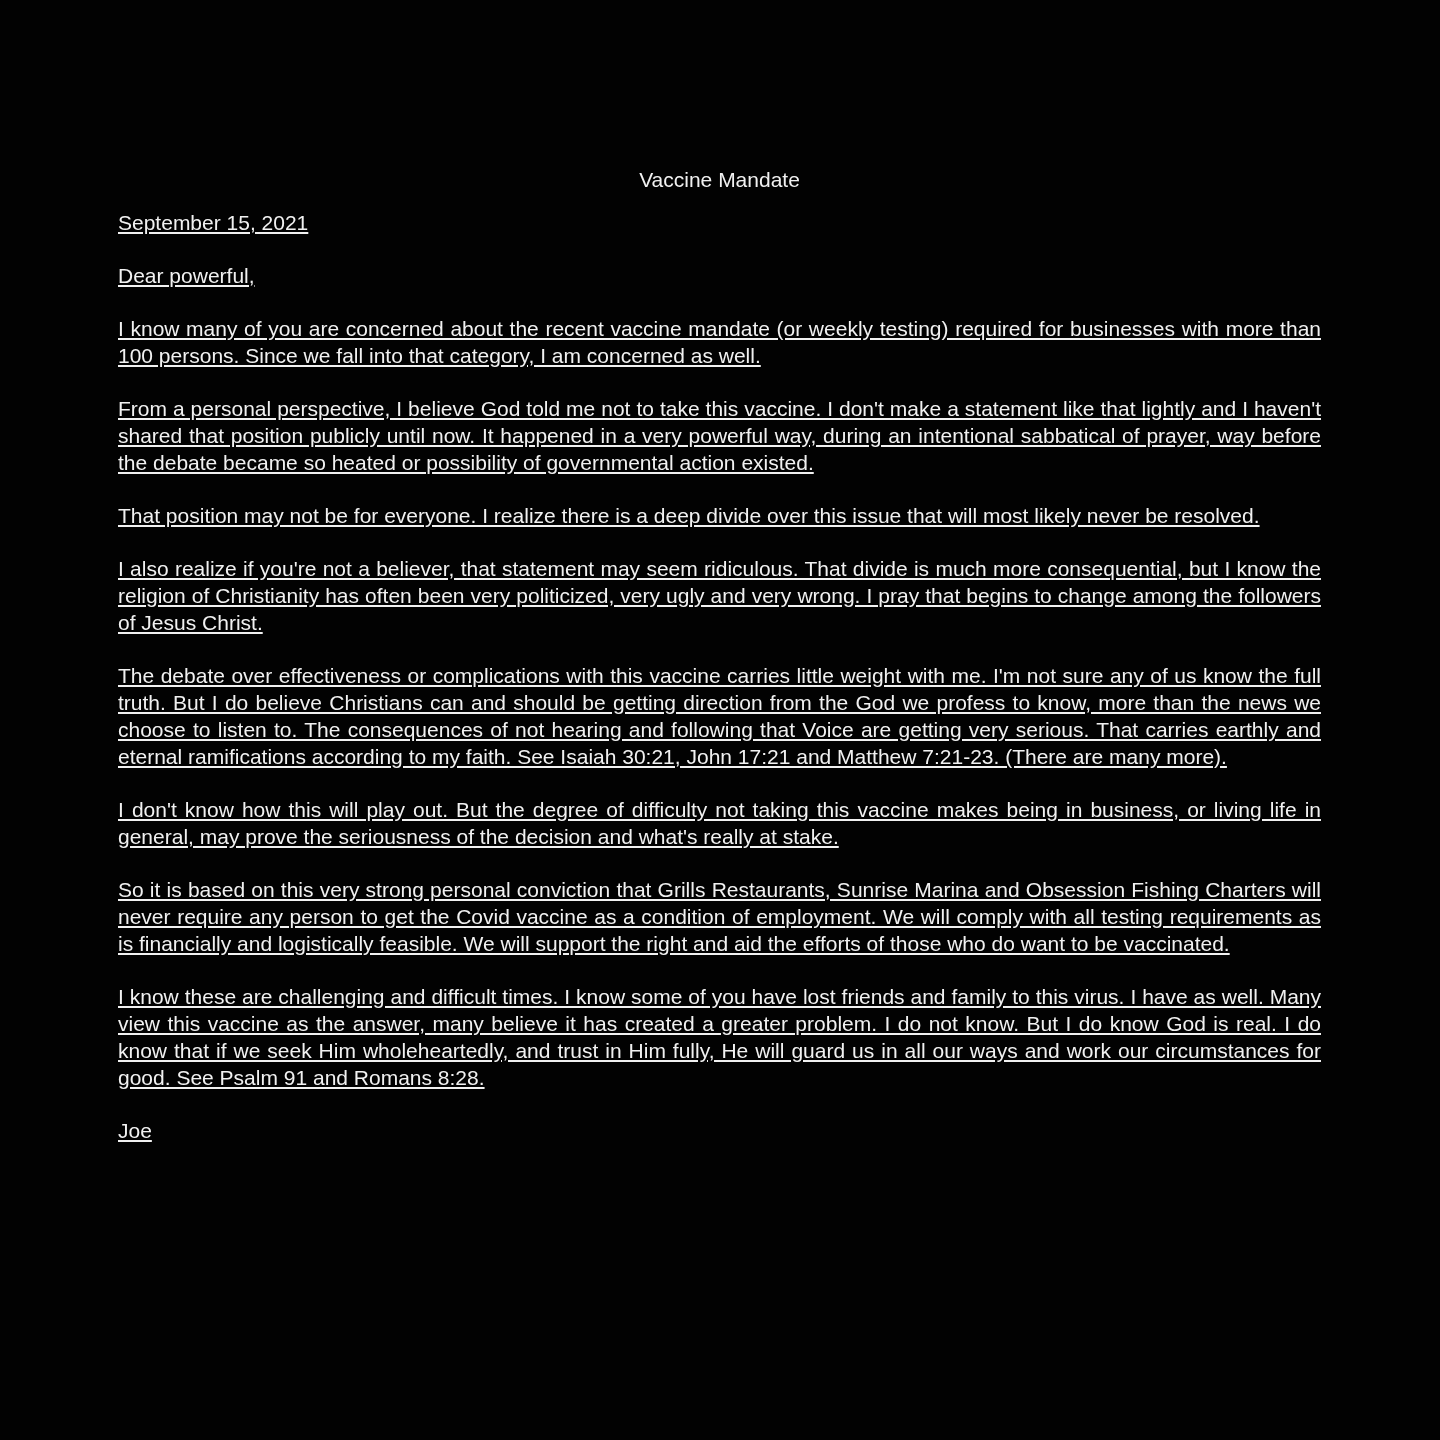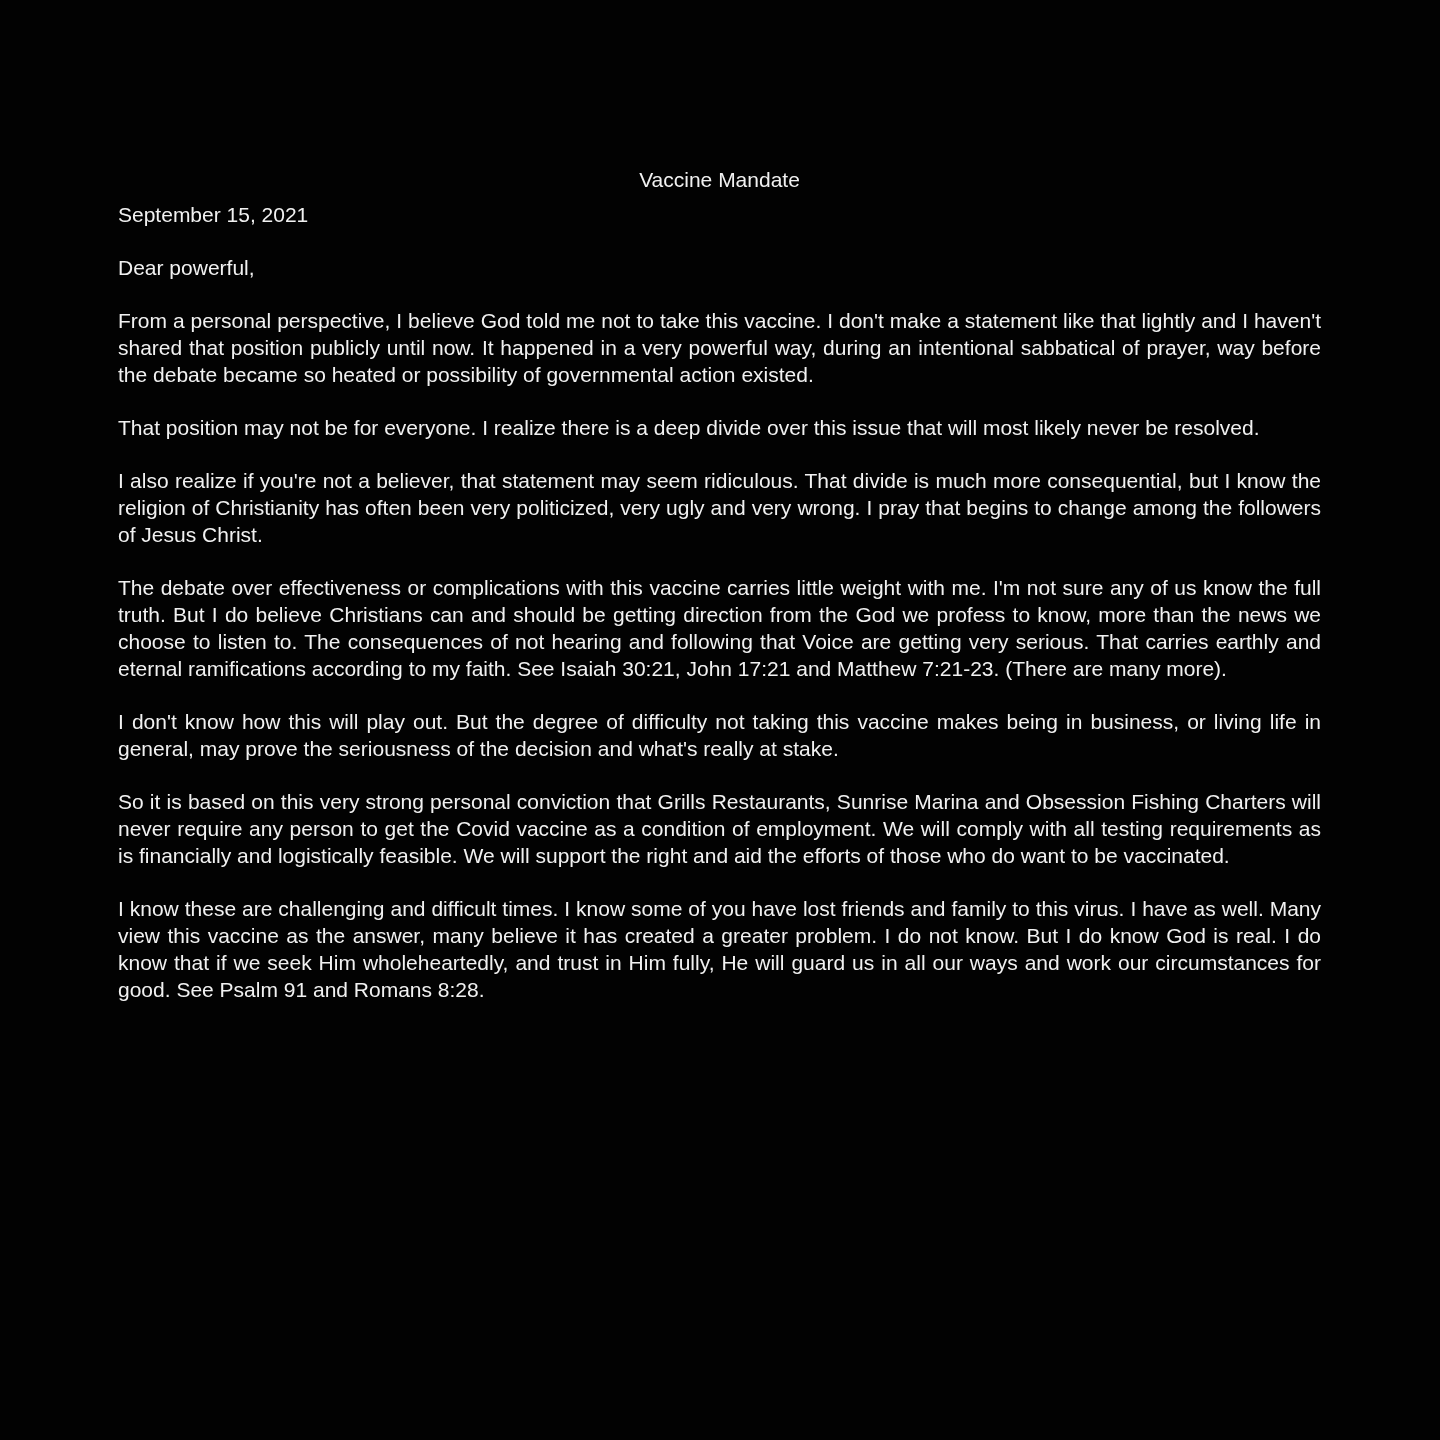--- a/index.html
+++ b/index.html
@@ -22,56 +22,59 @@
     position: absolute;
     top: 166px;
     left: 118px;
     width: 1203px;
   }
   .letter-title {
     text-align: center;
     font-weight: normal;
     font-size: 21px;
     line-height: 27px;
-    margin: 0 0 8px 0;
+    margin: 0 0 16px 0;
   }
   .letter p {
     margin: 0 0 26px 0;
     text-align: justify;
+    text-decoration: underline;
   }
   .letter p.no-justify {
     text-align: left;
   }
   .signature {
     margin-bottom: 0;
   }
 </style>
 </head>
 <body>
 
 <div class="page">
   <div class="letter">
 
     <h1 class="letter-title">Vaccine Mandate</h1>
 
     <p class="no-justify">September 15, 2021</p>
 
     <p class="no-justify">Dear powerful,</p>
 
+    <p>I know many of you are concerned about the recent vaccine mandate (or weekly testing) required for businesses with more than 100 persons. Since we fall into that category, I am concerned as well.</p>
 
     <p>From a personal perspective, I believe God told me not to take this vaccine. I don't make a statement like that lightly and I haven't shared that position publicly until now. It happened in a very powerful way, during an intentional sabbatical of prayer, way before the debate became so heated or possibility of governmental action existed.</p>
 
     <p>That position may not be for everyone. I realize there is a deep divide over this issue that will most likely never be resolved.</p>
 
     <p>I also realize if you're not a believer, that statement may seem ridiculous.  That divide is much more consequential, but I know the religion of Christianity has often been very politicized, very ugly and very wrong. I pray that begins to change among the followers of Jesus Christ.</p>
 
     <p>The debate over effectiveness or complications with this vaccine carries little weight with me.  I'm not sure any of us know the full truth. But I do believe Christians can and should be getting direction from the God we profess to know, more than the news we choose to listen to. The consequences of not hearing and following that Voice are getting very serious. That carries earthly and eternal ramifications according to my faith. See Isaiah 30:21, John 17:21 and Matthew 7:21-23. (There are many more).</p>
 
     <p>I don't know how this will play out. But the degree of difficulty not taking this vaccine makes being in business, or living life in general, may prove the seriousness of the decision and what's really at stake.</p>
 
     <p>So it is based on this very strong personal conviction that Grills Restaurants, Sunrise Marina and Obsession Fishing Charters will never require any person to get the Covid vaccine as a condition of employment.  We will comply with all testing requirements as is financially and logistically feasible. We will support the right and aid the efforts of those who do want to be vaccinated.</p>
 
     <p>I know these are challenging and difficult times. I know some of you have lost friends and family to this virus. I have as well. Many view this vaccine as the answer, many believe it has created a greater problem. I do not know. But I do know God is real.  I do know that if we seek Him wholeheartedly, and trust in Him fully, He will guard us in all our ways and work our circumstances for good. See Psalm 91 and Romans 8:28.</p>
 
 
+    <p class="no-justify signature">Joe</p>
 
   </div>
 </div>
 
 </body></html>

